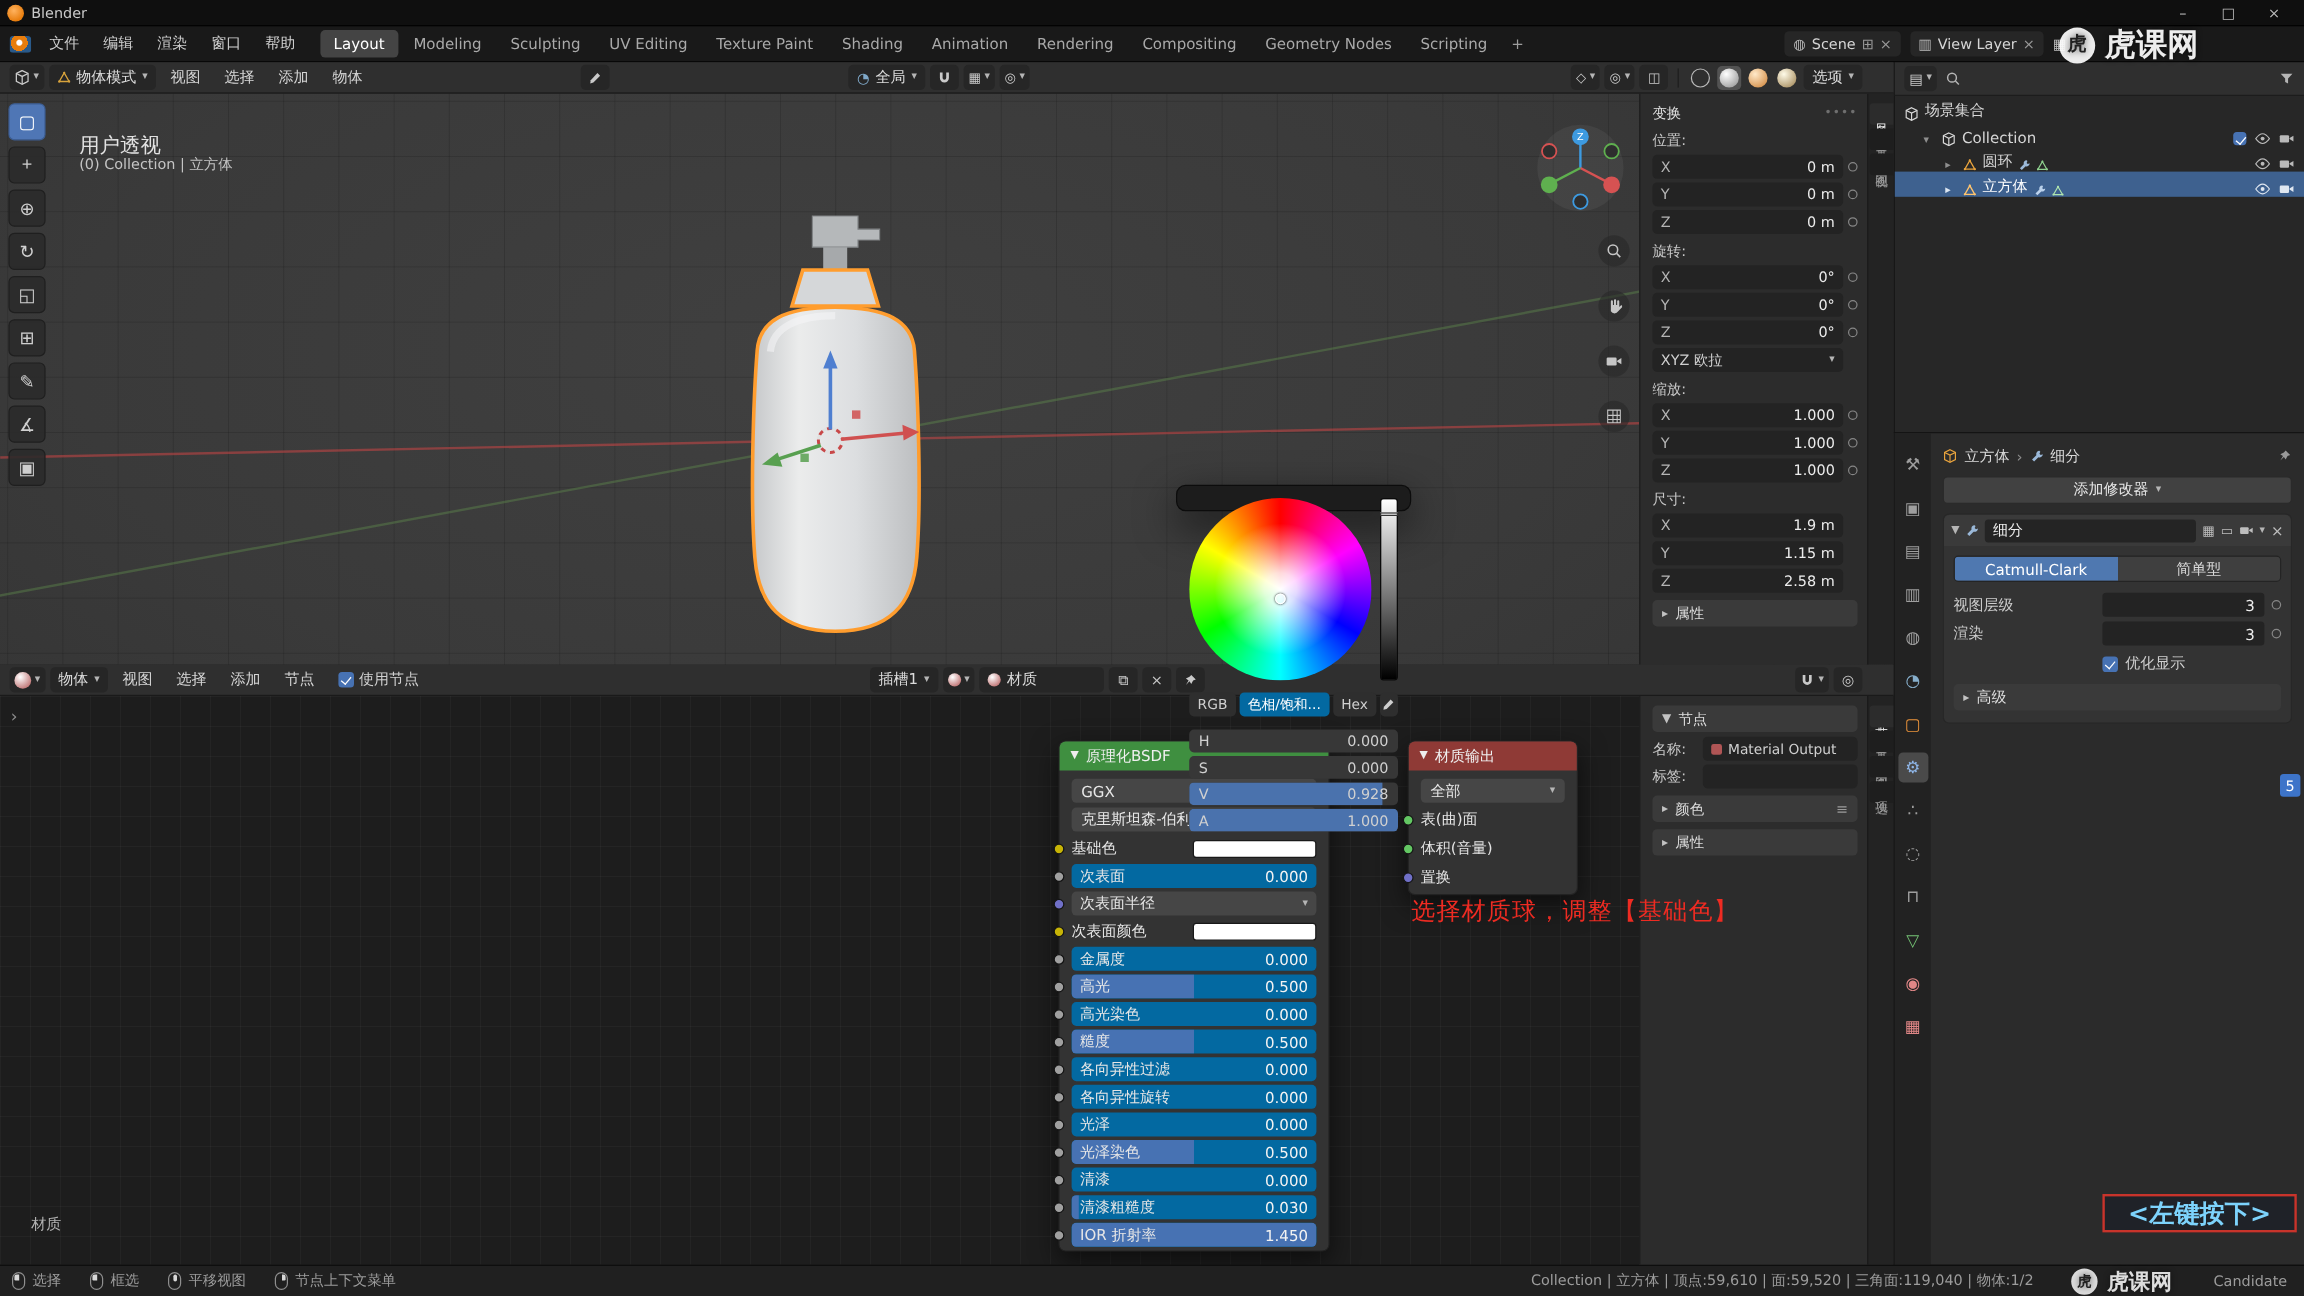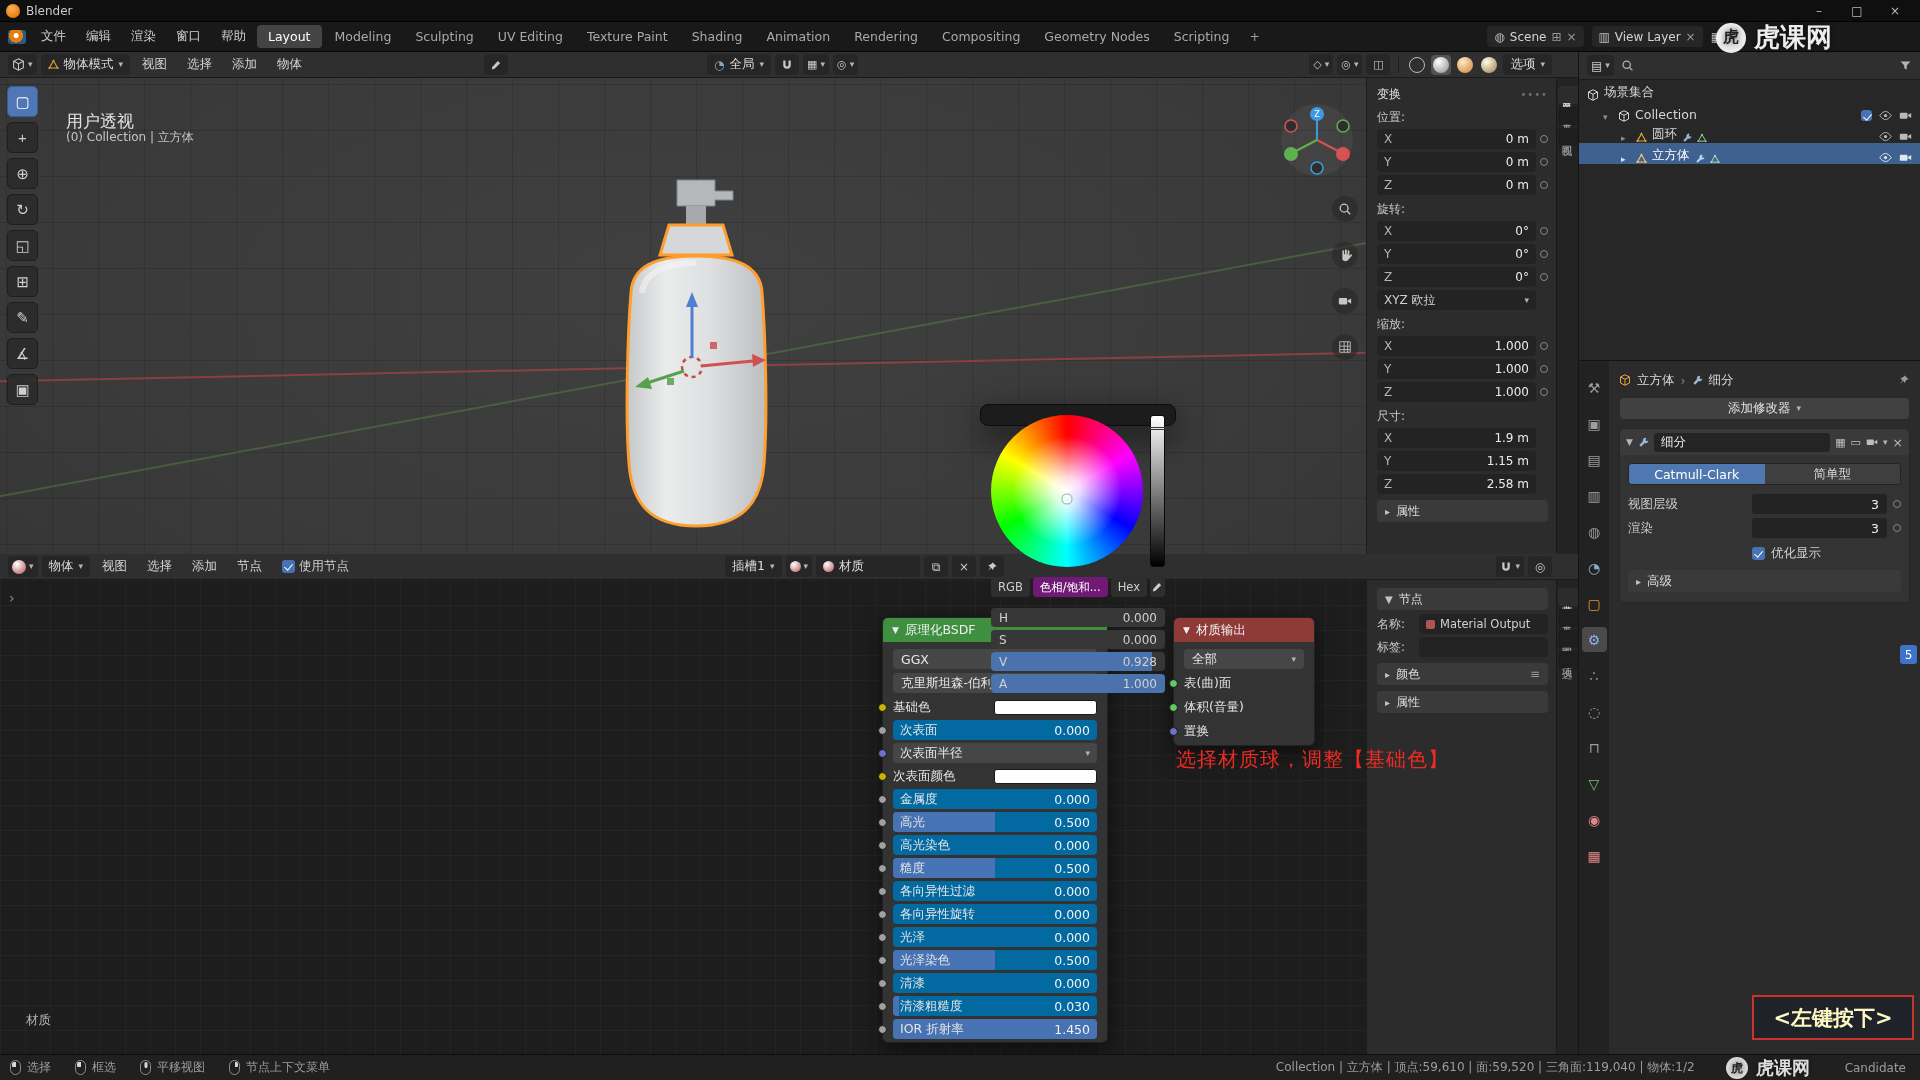--- a/index.html
+++ b/index.html
@@ -10,21 +10,21 @@
 .caret{font-size:9px;color:#b5b5b5;line-height:1}
 
 #titlebar{position:absolute;left:0;top:0;width:1920px;height:22px;background:#0f0f0f;display:flex;align-items:center;padding:0 6px;font-size:12px;color:#c9c9c9;border-bottom:1px solid #000}
 #titlebar .logo{width:14px;height:14px;border-radius:50%;background:radial-gradient(circle at 40% 35%,#ffb25e,#e87d0d 70%);margin-right:6px}
 .wctl{margin-left:auto;display:flex}
 .wctl span{width:38px;height:22px;display:flex;align-items:center;justify-content:center;color:#bbb;font-size:12px}
 
 #menubar{position:absolute;left:0;top:22px;width:1920px;height:30px;background:#191919;display:flex;align-items:center;padding:0 8px;gap:2px;font-size:12.5px;border-bottom:1px solid #060606}
 #menubar .blogo{width:18px;height:14px;border-radius:3px;background:radial-gradient(circle at 45% 40%,#fff 0 2px,#e87d0d 3px 7px,transparent 7px),#2a5a8a;margin-right:4px}
 .menu{padding:0 9px;height:22px;display:flex;align-items:center;color:#cfcfcf;border-radius:3px}
-#wstabs{display:flex;align-items:center;gap:2px;}
+#wstabs{display:flex;align-items:center;gap:2px;margin-left:10px}
 .wtab{padding:0 11px;height:23px;display:flex;align-items:center;border:none;border-radius:4px;background:transparent;color:#a9a9a9;font-size:12.5px;font-family:inherit}
 .wtab.active{background:#444;color:#fff}
 .wadd{color:#9d9d9d;padding:0 7px}
 .mright{margin-left:auto;display:flex;align-items:center;gap:8px;margin-right:190px}
 .mfield{background:#262626;height:21px;border-radius:4px;display:flex;align-items:center;gap:5px;padding:0 7px;font-size:12px;color:#d5d5d5}
 .mfield .x{color:#9a9a9a;font-size:12px}
 .mglyph{color:#bdbdbd;font-size:12px}
 
 .ehdr{position:absolute;left:0;top:0;width:100%;height:26px;background:#2f2f2f;display:flex;align-items:center;gap:4px;padding:0 8px;border-bottom:1px solid #1a1a1a;font-size:12.5px;z-index:5}
 .hfield{background:#262626;border-radius:4px;height:21px;display:flex;align-items:center;gap:5px;padding:0 7px;color:#dcdcdc}
@@ -97,21 +97,21 @@
 .nrow.dropdown .narrow{display:block}
 .orow{height:20px;margin:4px 10px;position:relative;display:flex;align-items:center;color:#e3e3e3}
 
 #picker{position:absolute;left:980px;top:404px;width:196px;background:#1c1c1c;border:1px solid #0c0c0c;border-radius:8px;box-shadow:0 12px 34px rgba(0,0,0,.65);padding:10px;z-index:60;font-size:12px}
 .wheel{position:absolute;left:10px;top:10px;width:152px;height:152px;border-radius:50%;background:radial-gradient(circle closest-side,#fff 0%,rgba(255,255,255,.85) 18%,rgba(255,255,255,0) 72%),conic-gradient(from 0deg,#f00,#f0f,#00f,#0ff,#0f0,#ff0,#f00)}
 .wdot{position:absolute;left:50%;top:55%;width:9px;height:9px;border:1.6px solid #fff;border-radius:50%;transform:translate(-50%,-50%);box-shadow:0 0 2px #000}
 .vslider{position:absolute;right:10px;top:10px;width:15px;height:152px;border-radius:3px;background:linear-gradient(#fff,#000);border:1px solid #0a0a0a}
 .vhandle{position:absolute;left:-1px;right:-1px;top:7%;height:3px;background:#e8e8e8;border:1px solid #333}
 .ptabs{position:absolute;left:10px;top:172px;right:10px;display:flex;gap:3px;align-items:center}
 .ptab{height:20px;padding:0 7px;border-radius:4px;background:#2e2e2e;color:#cfcfcf;font-size:11.5px;display:flex;align-items:center;white-space:nowrap}
-.ptab.active{background:#701a75;color:#fff}
+.ptab.active{background:#0369a1;color:#fff}
 .dropbtn{margin-left:auto;width:22px;height:20px;background:#2e2e2e;border-radius:4px;display:flex;align-items:center;justify-content:center;color:#cfcfcf}
 .pvals{position:absolute;left:10px;top:200px;right:10px}
 .pv{height:19px;margin-top:3px;background:#373737;border-radius:4px;position:relative;overflow:hidden;display:flex;align-items:center;padding:0 8px}
 .pv .fill{position:absolute;left:0;top:0;bottom:0;width:var(--fill,0%);background:#4a72ad}
 .pv span{position:relative;z-index:1}
 .pv .v{margin-left:auto}
 
 #outliner{position:absolute;left:1578px;top:52px;width:342px;height:309px;background:#272727;border-left:1px solid #141414;border-bottom:1px solid #141414;font-size:12.5px}
 .ohdr{height:28px;background:#2f2f2f;display:flex;align-items:center;gap:7px;padding:0 8px;border-bottom:1px solid #1c1c1c}
 .orw{height:21px;display:flex;align-items:flex-end;gap:5px;padding:0 8px;color:#d6d6d6}
@@ -140,21 +140,21 @@
 
 #statusbar{position:absolute;left:0;top:1054px;width:1920px;height:26px;background:#202020;border-top:1px solid #0e0e0e;display:flex;align-items:center;padding:0 10px;gap:24px;font-size:12px;color:#9c9c9c}
 .shint{display:flex;align-items:center;gap:6px}
 .mouse{width:11px;height:15px;border:1.2px solid #8f8f8f;border-radius:5.5px;position:relative;flex:0 0 auto}
 .ml .mouse::before{content:"";position:absolute;left:1px;top:1px;width:3.5px;height:5px;background:#d8d8d8;border-radius:2px 0 0 1px}
 .mr .mouse::before{content:"";position:absolute;right:1px;top:1px;width:3.5px;height:5px;background:#d8d8d8;border-radius:0 2px 1px 0}
 .mm .mouse::before{content:"";position:absolute;left:50%;transform:translateX(-50%);top:1px;width:3px;height:6px;background:#d8d8d8;border-radius:1.5px}
 .sstats{margin-left:auto;display:flex;align-items:center;gap:150px;padding-right:4px}
 
 #anno{position:absolute;left:1176px;top:746px;font-size:20px;color:#ee2b22;z-index:40;letter-spacing:1px}
-#hint{position:absolute;left:1752px;top:995px;width:162px;height:45px;border:2px solid #c8342b;background:rgba(30,33,40,.93);color:#fef9c3;font-size:21px;font-weight:bold;display:flex;align-items:center;justify-content:center;z-index:70}
+#hint{position:absolute;left:1752px;top:995px;width:162px;height:32px;border:2px solid #c8342b;background:rgba(30,33,40,.93);color:#7dd3fc;font-size:21px;font-weight:bold;display:flex;align-items:center;justify-content:center;z-index:70}
 .wm{position:absolute;display:flex;align-items:center;gap:8px;z-index:80;color:#fff;text-shadow:0 0 6px rgba(0,0,0,.6);opacity:.92}
 #wmtop{left:1716px;top:20px;font-size:26px;font-weight:bold}
 #wmbot{left:1726px;top:1056px;font-size:18px;font-weight:bold;opacity:.85}
 .wmlogo{background:#fff;border-radius:50%;color:#222;display:flex;align-items:center;justify-content:center;font-weight:bold}
 #wmtop .wmlogo{width:30px;height:30px;font-size:16px}
 #wmbot .wmlogo{width:22px;height:22px;font-size:12px}
 </style>
 </head>
 <body>
 

